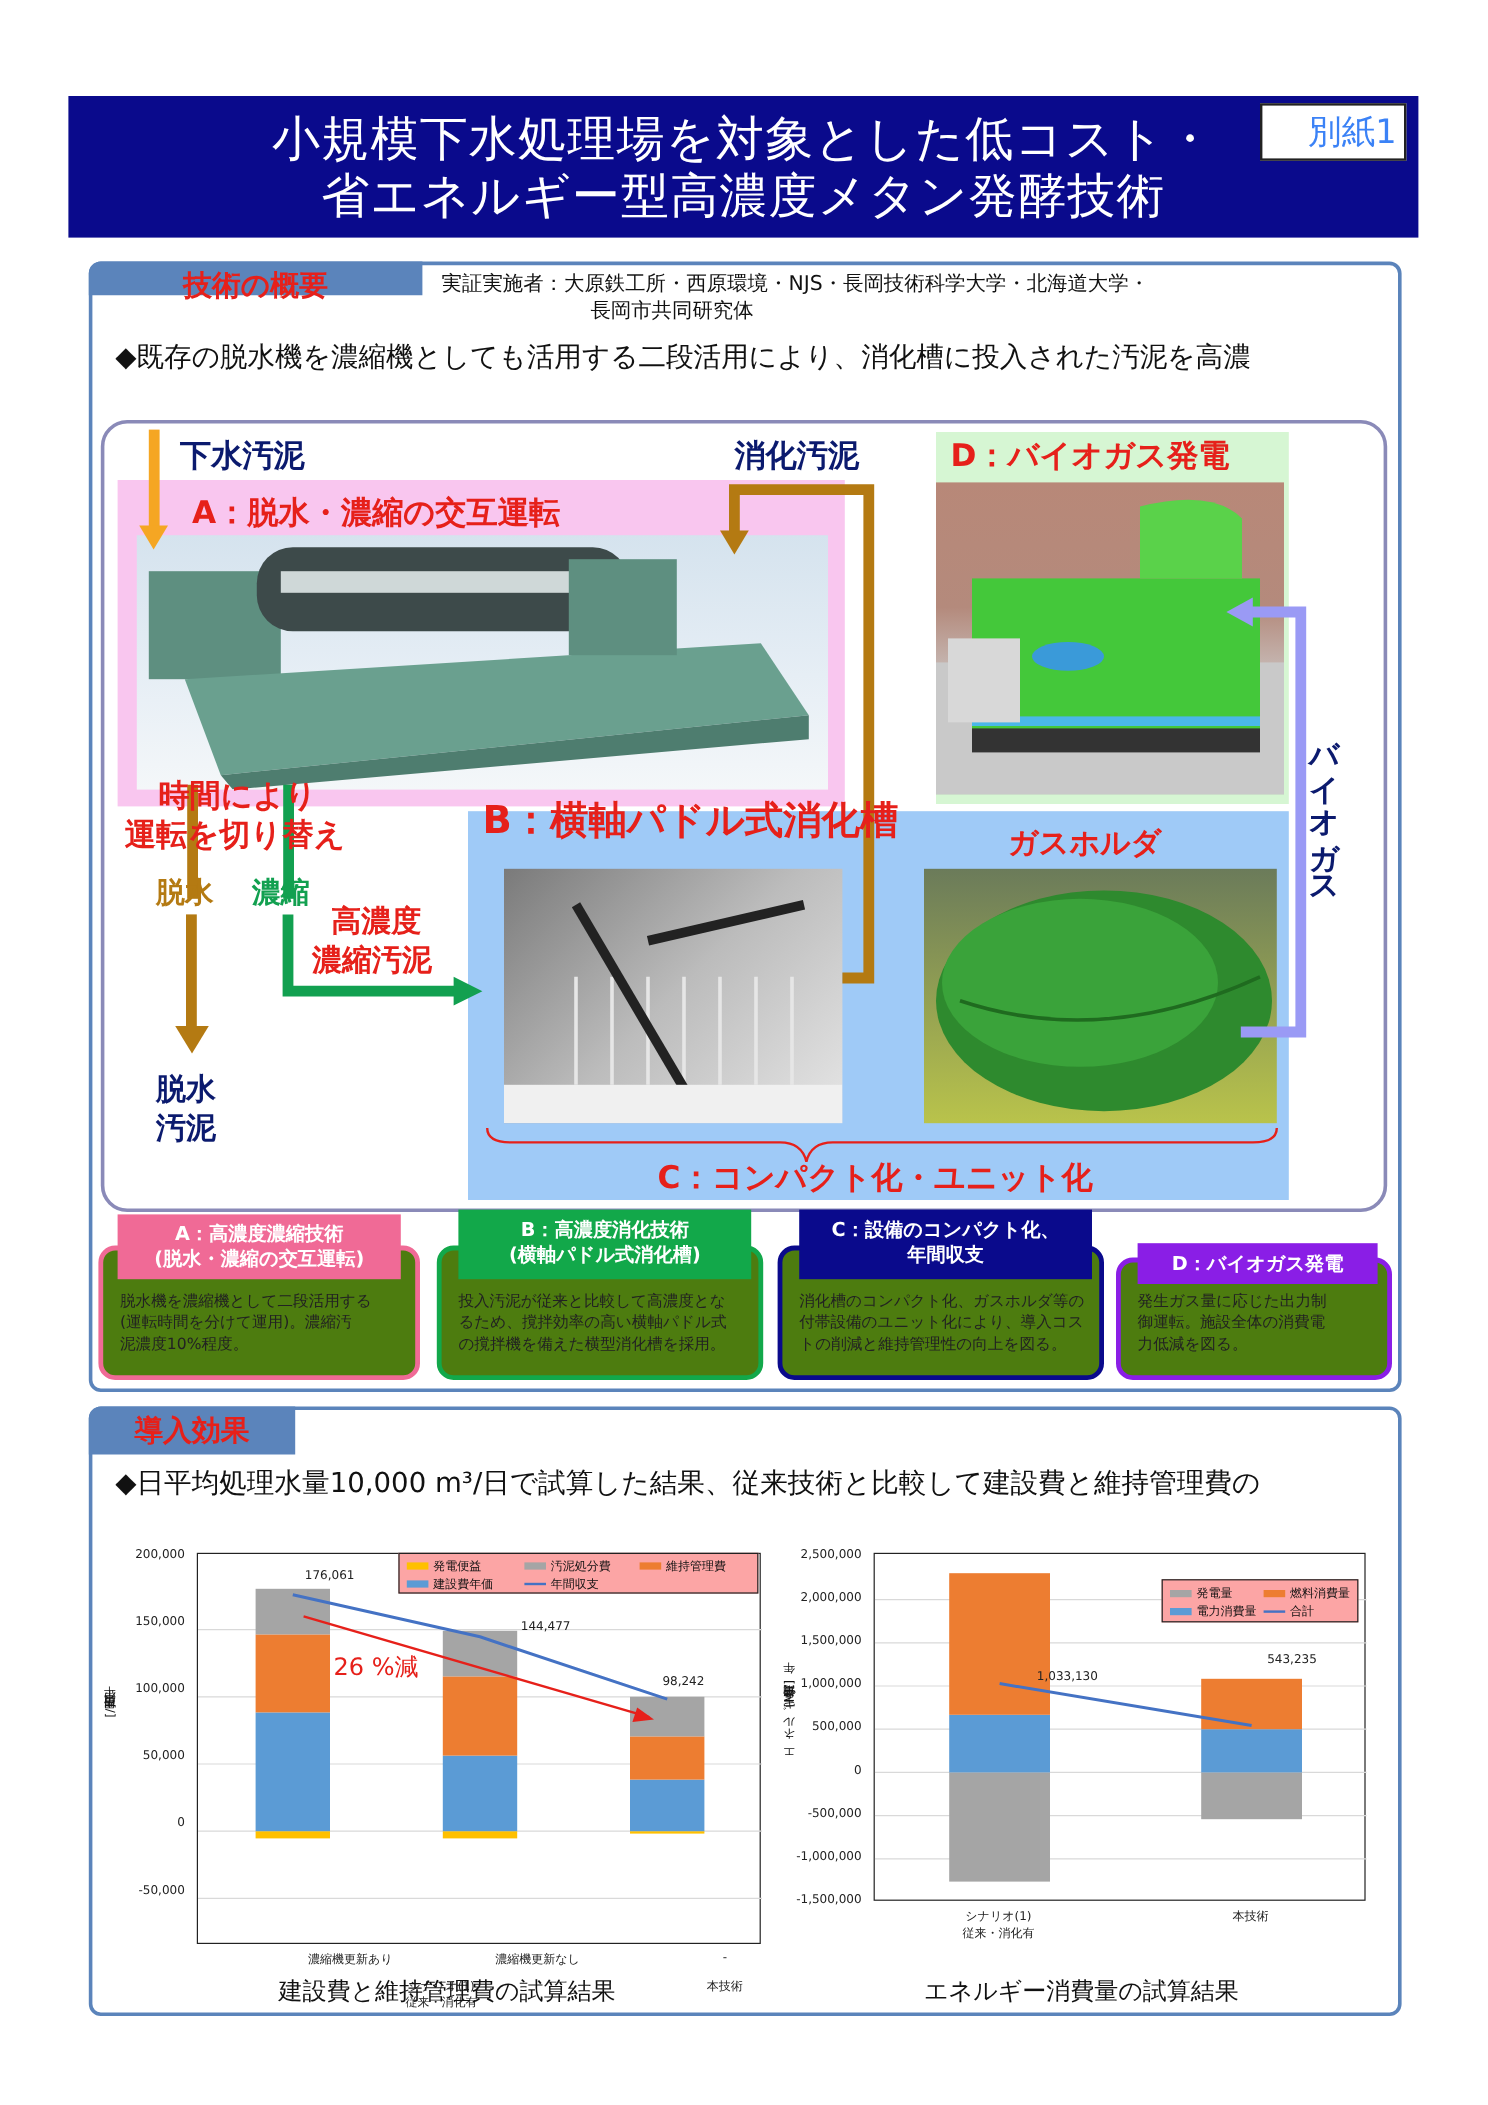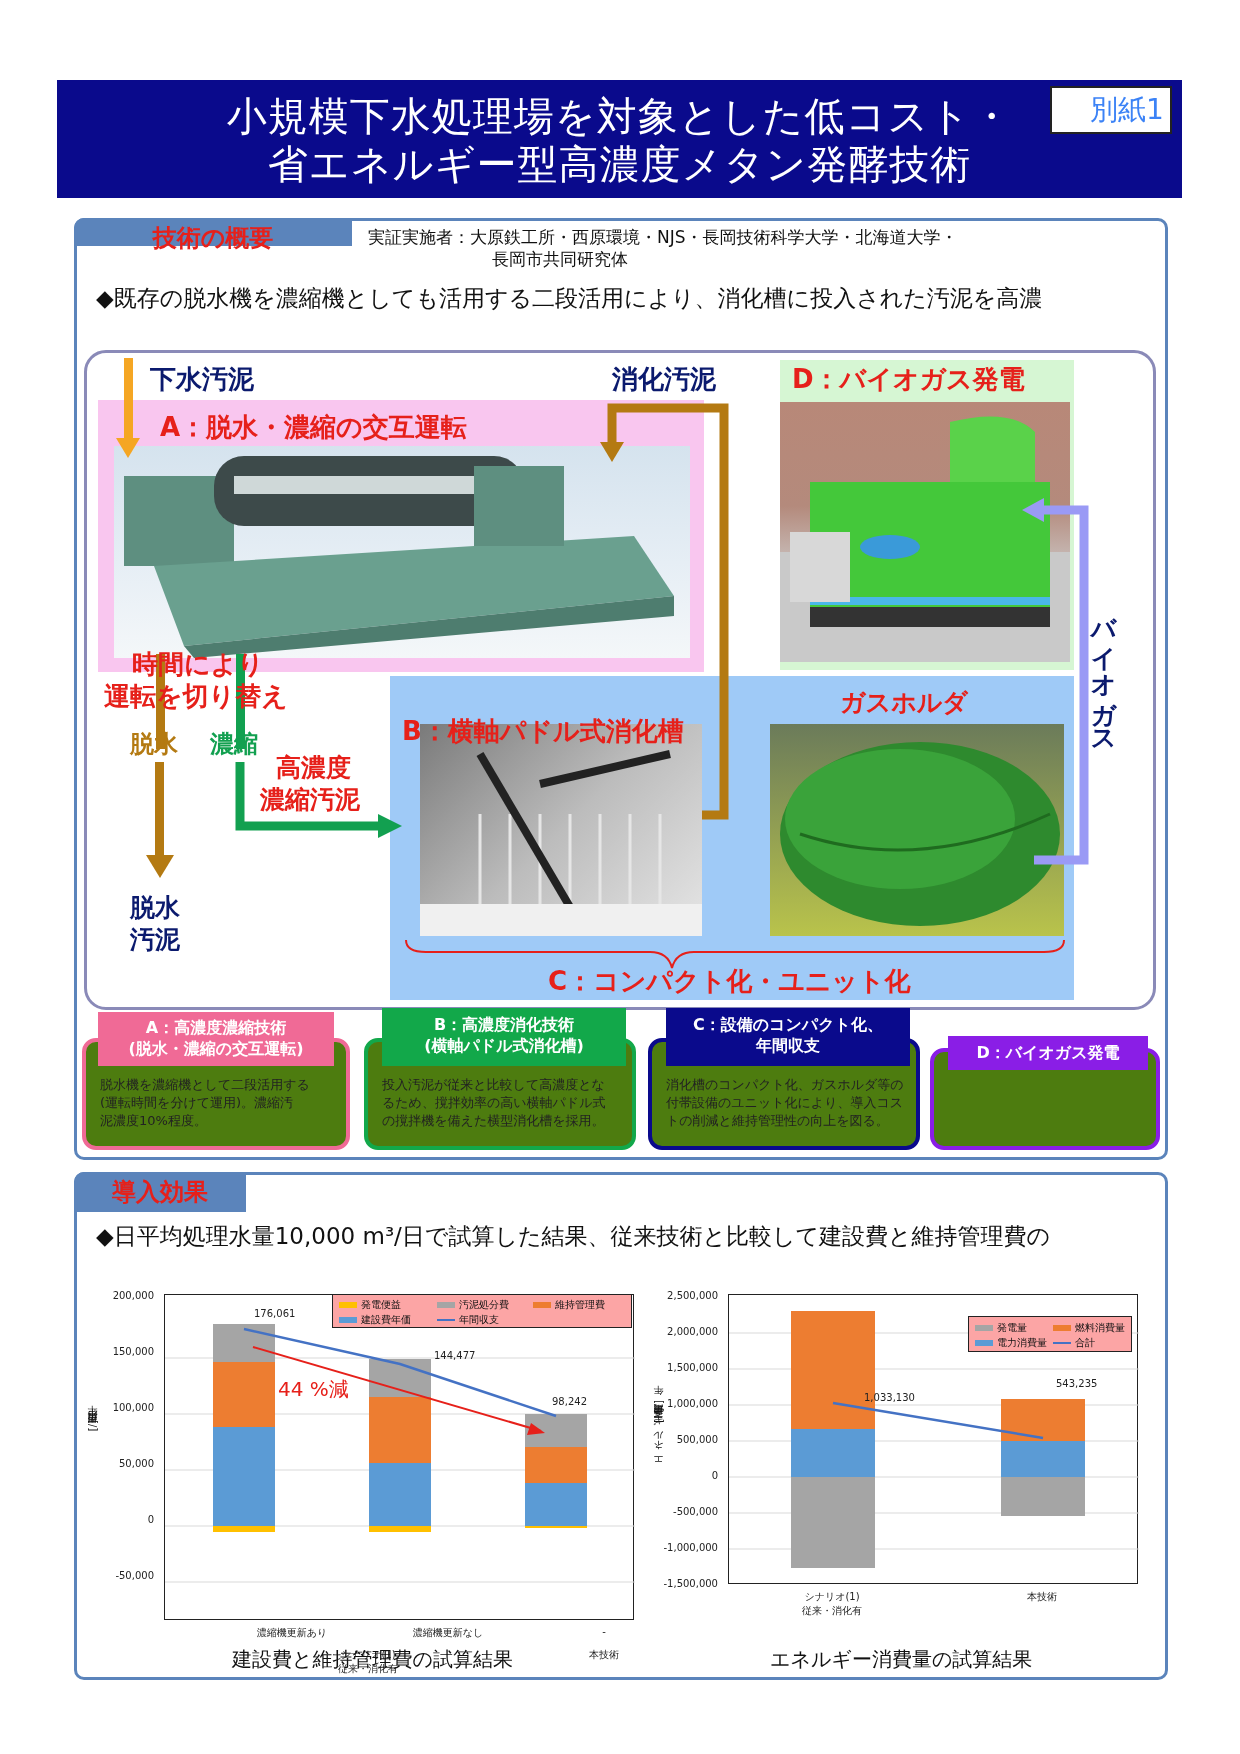--- a/index.html
+++ b/index.html
@@ -156,21 +156,21 @@
 
 <div class="abs lbl-red" style="left:132px;top:648px;font-size:26px;line-height:32px;">時間により</div>
 <div class="abs lbl-red" style="left:104px;top:680px;font-size:26px;line-height:32px;">運転を切り替え</div>
 <div class="abs lbl-brown" style="left:130px;top:728px;font-size:24px;">脱水</div>
 <div class="abs lbl-green" style="left:210px;top:728px;font-size:24px;">濃縮</div>
 <div class="abs lbl-red" style="left:276px;top:752px;font-size:25px;line-height:32px;">高濃度</div>
 <div class="abs lbl-red" style="left:260px;top:784px;font-size:25px;line-height:32px;">濃縮汚泥</div>
 <div class="abs lbl-navy" style="left:130px;top:892px;font-size:25px;line-height:32px;">脱水</div>
 <div class="abs lbl-navy" style="left:130px;top:924px;font-size:25px;line-height:32px;">汚泥</div>
 
-<div class="abs lbl-red" style="left:402px;top:714px;font-size:26px;">B：横軸パドル式消化槽</div>
+<div class="abs lbl-red" style="left:402px;top:662px;font-size:32px;">B：横軸パドル式消化槽</div>
 <div class="abs lbl-red" style="left:840px;top:686px;font-size:25px;">ガスホルダ</div>
 <div class="abs lbl-navy" style="left:1088px;top:600px;font-size:25px;width:30px;line-height:30px;writing-mode:vertical-rl;">バイオガス</div>
 <div class="abs lbl-red" style="left:548px;top:964px;font-size:26px;">C：コンパクト化・ユニット化</div>
 
 <div class="abs card" style="left:82px;top:1038px;width:268px;height:112px;border-color:#f06a96;">
   <div class="head" style="left:12px;top:-30px;width:236px;height:54px;background:#f06a96;padding-top:5px;">
     <div>A：高濃度濃縮技術</div>
     <div>(脱水・濃縮の交互運転)</div>
   </div>
   <div class="body" style="left:14px;top:34px;width:240px;">
@@ -197,20 +197,25 @@
   </div>
   <div class="body" style="left:14px;top:34px;width:250px;">
     <div>消化槽のコンパクト化、ガスホルダ等の</div>
     <div>付帯設備のユニット化により、導入コス</div>
     <div>トの削減と維持管理性の向上を図る。</div>
   </div>
 </div>
 <div class="abs card" style="left:930px;top:1048px;width:230px;height:102px;border-color:#8a1ee6;">
   <div class="head" style="left:14px;top:-16px;width:200px;height:34px;background:#8a1ee6;padding-top:6px;">
     <div>D：バイオガス発電</div>
+  </div>
+  <div class="body" style="left:14px;top:24px;width:210px;">
+    <div>発生ガス量に応じた出力制</div>
+    <div>御運転。施設全体の消費電</div>
+    <div>力低減を図る。</div>
   </div>
 </div>
 
 <div class="abs section sec2"></div>
 <div class="abs sec-tab tab2">導入効果</div>
 <div class="abs lead lead2">
   <div>◆日平均処理水量10,000 m³/日で試算した結果、従来技術と比較して建設費と維持管理費の</div>
 </div>
 
 <div class="abs" style="left:82px;top:1290px;width:560px;height:350px;">
@@ -249,21 +254,21 @@
 
       <polyline points="79,34 235,69 391,121" fill="none" stroke="#4472c4" stroke-width="2.5"></polyline>
 
       <line x1="88" y1="52" x2="376" y2="136" stroke="#e6201a" stroke-width="2"></line>
       <polygon points="380,138 366,128 362,140" fill="#e6201a"></polygon>
     </svg>
   </div>
   <div class="abs dlabel" style="left:172px;top:18px;">176,061</div>
   <div class="abs dlabel" style="left:352px;top:60px;">144,477</div>
   <div class="abs dlabel" style="left:470px;top:106px;">98,242</div>
-  <div class="abs" style="left:196px;top:86px;font-size:20px;color:#e6201a;">44 %減</div>
+  <div class="abs" style="left:196px;top:86px;font-size:20px;color:#e6201a;">26 %減</div>
 
   <div class="abs legend" style="left:250px;top:4px;width:300px;height:34px;">
     <div class="item" style="left:6px;top:3px;">
         <span class="sw" style="background:#ffc000"></span>
         <span>発電便益</span>
       </div>
     <div class="item" style="left:104px;top:3px;">
         <span class="sw" style="background:#a5a5a5"></span>
         <span>汚泥処分費</span>
       </div>

